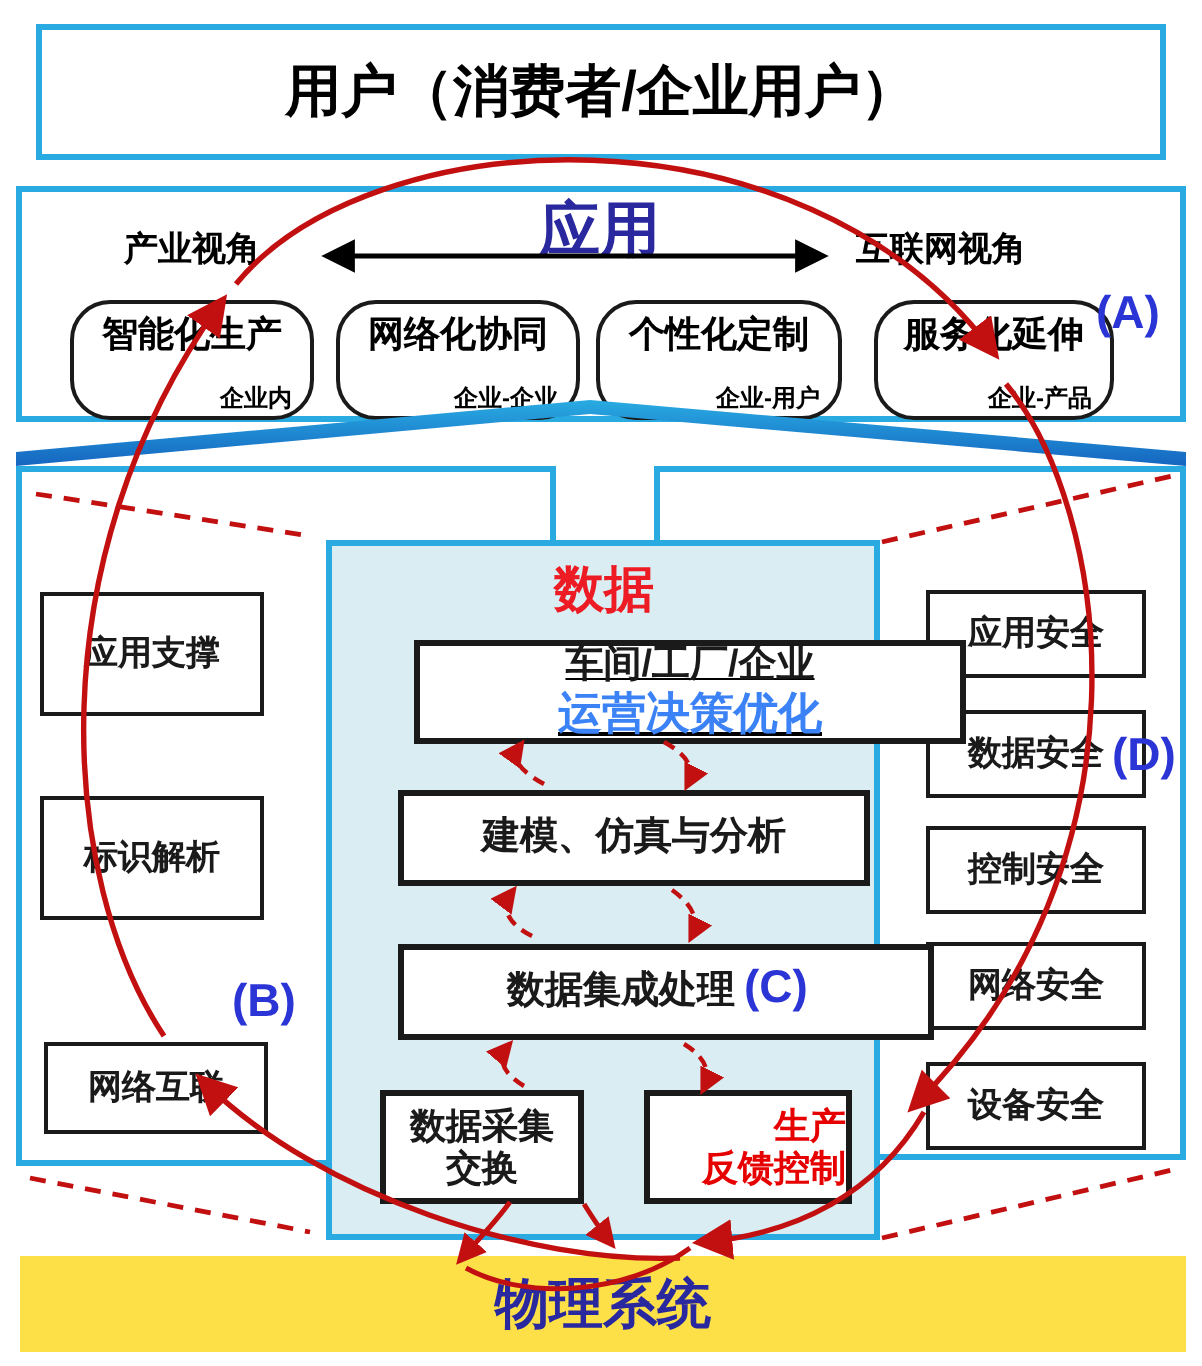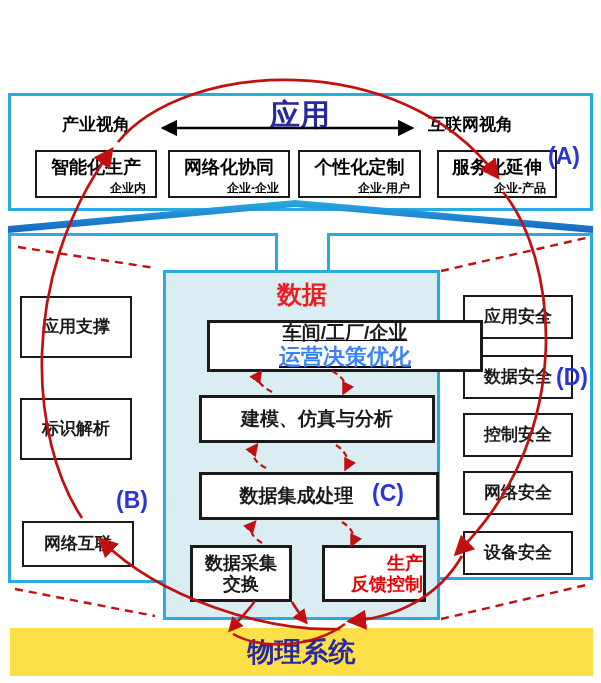--- a/index.html
+++ b/index.html
@@ -14,21 +14,21 @@
   .title-blue{position:absolute;color:#29289E;font-weight:bold;}
   .letter{position:absolute;color:#2B35D6;font-weight:bold;font-size:23px;z-index:30;}
   .boxtext{font-weight:bold;color:#1a1a1a;line-height:1.15;}
 
   #user-box{left:18px;top:12px;width:565px;height:68px;display:flex;align-items:center;justify-content:center;}
   #user-title{font-size:28px;font-weight:bold;color:#000;}
 
   #app-section{left:8px;top:93px;width:585px;height:118px;}
   #app-title{left:240px;top:95px;width:120px;text-align:center;font-size:30px;}
   .view-label{position:absolute;font-size:17px;font-weight:bold;color:#000;}
-  .app-box{top:150px;height:48px;padding-top:3px;justify-content:flex-start;border-width:2px;}
+  .app-box{top:150px;height:60px;padding-top:3px;justify-content:space-between;border-width:2px;border-radius:20px;}
   .app-box .main{font-size:18px;font-weight:bold;}
   .app-box .sub{font-size:12px;font-weight:bold;align-self:flex-end;padding-right:9px;margin-top:1px;}
 
   #network-box{left:8px;top:233px;width:270px;height:350px;z-index:1;}
   #security-box{left:327px;top:233px;width:266px;height:347px;z-index:1;}
   #data-box{position:absolute;left:163px;top:270px;width:277px;height:350px;z-index:2;
             border:3px solid #29ABE2;background:#D9EDF3;}
   .net-item{width:112px;z-index:3;}
   .sec-item{left:463px;width:110px;height:44px;z-index:3;}
   .net-item .boxtext,.sec-item .boxtext{font-size:17px;}
@@ -38,20 +38,23 @@
                 display:flex;align-items:center;justify-content:center;z-index:1;}
   #physical-title{font-size:27px;font-weight:bold;color:#29289E;}
 
   #overlay{position:absolute;left:0;top:0;width:601px;height:683px;z-index:20;pointer-events:none;}
 </style>
 </head>
 <body>
 
 <div id="canvas">
 
+  <div id="user-box" class="cyan-border">
+    <span id="user-title">用户（消费者/企业用户）</span>
+  </div>
 
   <div id="app-section" class="cyan-border"></div>
   <div id="app-title" class="title-blue">应用</div>
   <div class="view-label" style="left:62px;top:113px;">产业视角</div>
   <div class="view-label" style="left:428px;top:113px;">互联网视角</div>
 
   <div class="blk-box app-box" style="left:35px;width:122px;">
     <span class="main">智能化生产</span>
     <span class="sub">企业内</span>
   </div>
@@ -104,21 +107,21 @@
   <div id="data-box"></div>
   <div class="title-red" style="left:266px;top:278px;width:72px;text-align:center;font-size:25px;z-index:3;">数据</div>
 
   <div class="blk-box data-inner" style="left:207px;top:320px;width:276px;height:52px;text-decoration:underline;">
     <span class="boxtext" style="font-size:19px;">车间/工厂/企业</span>
     <span class="boxtext" style="font-size:22px;color:#3b82f6;">运营决策优化</span>
   </div>
   <div class="blk-box data-inner" style="left:199px;top:395px;width:236px;height:48px;">
     <span class="boxtext" style="font-size:19px;">建模、仿真与分析</span>
   </div>
-  <div class="blk-box data-inner" style="left:199px;top:472px;width:240px;height:48px;padding-right:45px;">
+  <div class="blk-box data-inner" style="left:199px;top:472px;width:268px;height:48px;padding-right:45px;">
     <span class="boxtext" style="font-size:19px;">数据集成处理</span>
   </div>
   <div class="letter" style="left:372px;top:480px;">(C)</div>
   <div class="blk-box data-inner" style="left:190px;top:545px;width:102px;height:57px;">
     <span class="boxtext" style="font-size:18px;">数据采集</span>
     <span class="boxtext" style="font-size:18px;">交换</span>
   </div>
   <div class="blk-box data-inner" style="left:322px;top:545px;width:104px;height:57px;align-items:flex-end;">
     <span class="boxtext" style="font-size:18px;color:#E60000;">生产</span>
     <span class="boxtext" style="font-size:18px;color:#E60000;">反馈控制</span>

